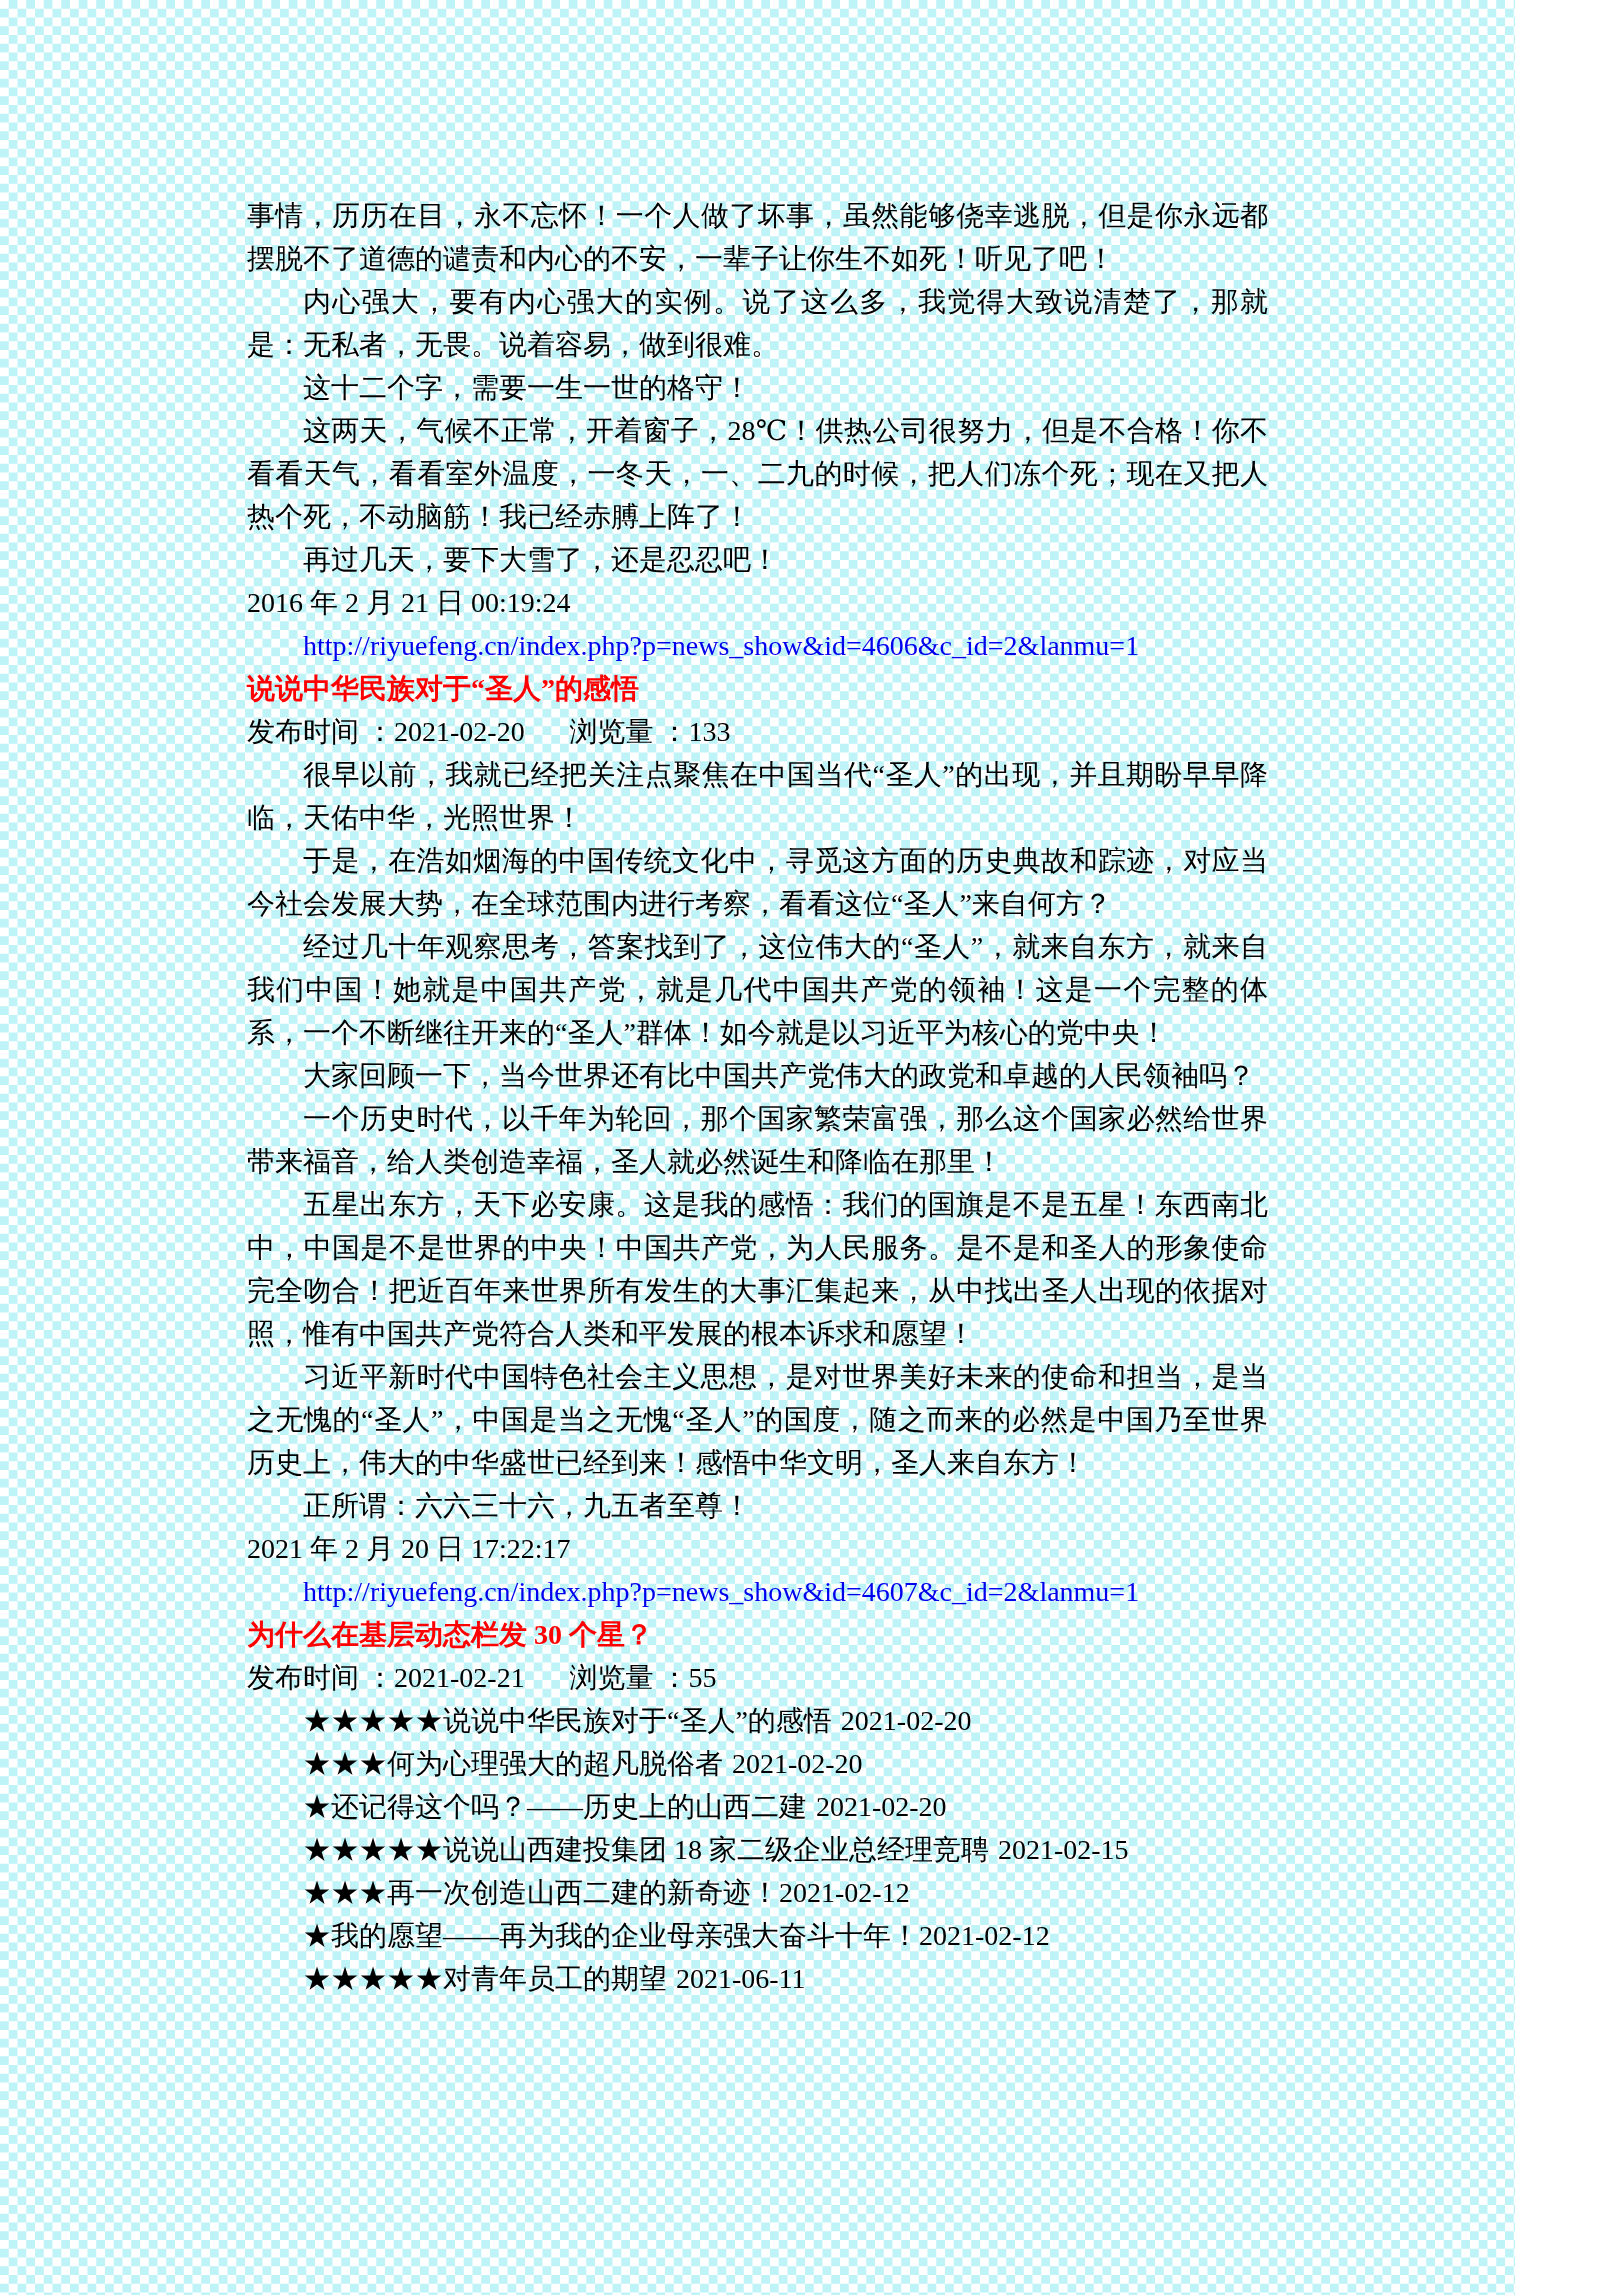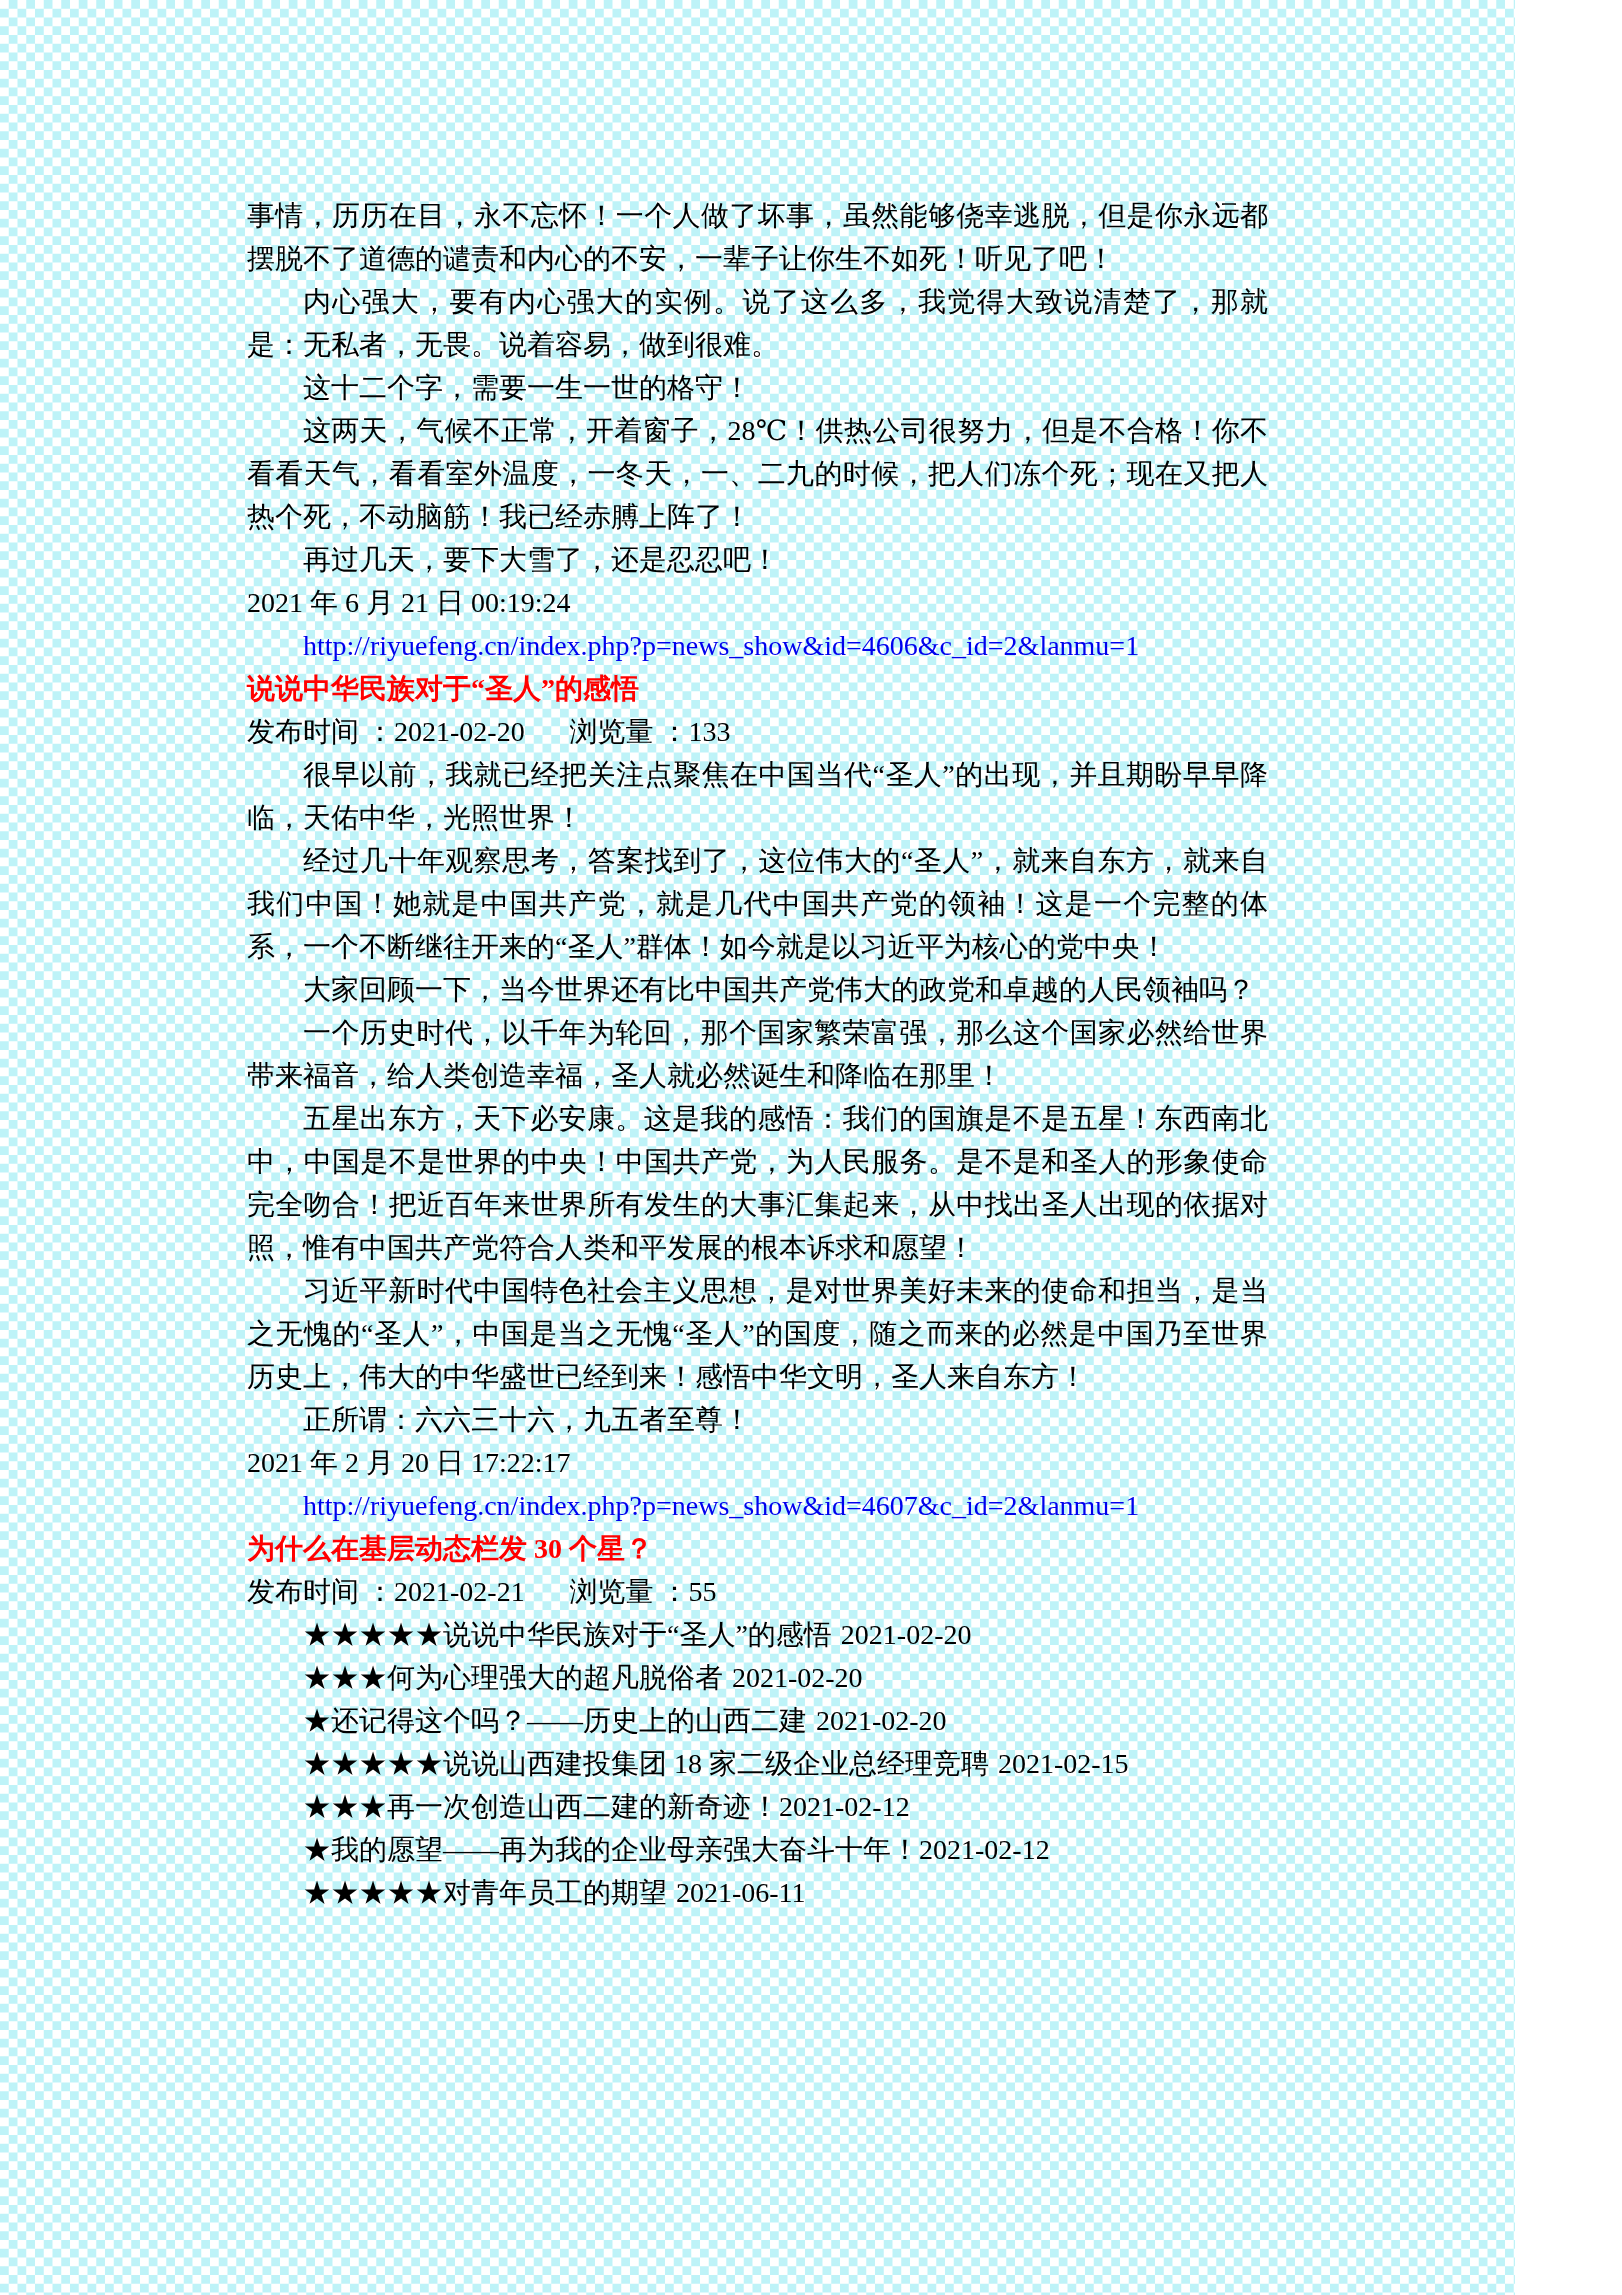--- a/index.html
+++ b/index.html
@@ -62,30 +62,31 @@
 <body>
 
 <div class="page">
 
   <section>
     <p>事情，历历在目，永不忘怀！一个人做了坏事，虽然能够侥幸逃脱，但是你永远都摆脱不了道德的谴责和内心的不安，一辈子让你生不如死！听见了吧！</p>
     <p class="indent">内心强大，要有内心强大的实例。说了这么多，我觉得大致说清楚了，那就是：无私者，无畏。说着容易，做到很难。</p>
     <p class="indent">这十二个字，需要一生一世的格守！</p>
     <p class="indent">这两天，气候不正常，开着窗子，28℃！供热公司很努力，但是不合格！你不看看天气，看看室外温度，一冬天，一、二九的时候，把人们冻个死；现在又把人热个死，不动脑筋！我已经赤膊上阵了！</p>
     <p class="indent">再过几天，要下大雪了，还是忍忍吧！</p>
-    <p class="date-line">2021 年 6 月 21 日 00:19:24</p>
+    <p class="date-line">2016 年 2 月 21 日 00:19:24</p>
     <p class="url-line"><a class="doc-link">http://riyuefeng.cn/index.php?p=news_show&amp;id=4606&amp;c_id=2&amp;lanmu=1</a></p>
   </section>
 
   <section>
     <p class="article-title">说说中华民族对于“圣人”的感悟</p>
     <p class="meta-line">
       <span>发布时间 ：</span><span>2021-02-20</span><span class="views-label">浏览量 ：</span><span>133</span>
     </p>
     <p class="indent">很早以前，我就已经把关注点聚焦在中国当代“圣人”的出现，并且期盼早早降临，天佑中华，光照世界！</p>
+    <p class="indent">于是，在浩如烟海的中国传统文化中，寻觅这方面的历史典故和踪迹，对应当今社会发展大势，在全球范围内进行考察，看看这位“圣人”来自何方？</p>
     <p class="indent">经过几十年观察思考，答案找到了，这位伟大的“圣人”，就来自东方，就来自我们中国！她就是中国共产党，就是几代中国共产党的领袖！这是一个完整的体系，一个不断继往开来的“圣人”群体！如今就是以习近平为核心的党中央！</p>
     <p class="indent">大家回顾一下，当今世界还有比中国共产党伟大的政党和卓越的人民领袖吗？</p>
     <p class="indent">一个历史时代，以千年为轮回，那个国家繁荣富强，那么这个国家必然给世界带来福音，给人类创造幸福，圣人就必然诞生和降临在那里！</p>
     <p class="indent">五星出东方，天下必安康。这是我的感悟：我们的国旗是不是五星！东西南北中，中国是不是世界的中央！中国共产党，为人民服务。是不是和圣人的形象使命完全吻合！把近百年来世界所有发生的大事汇集起来，从中找出圣人出现的依据对照，惟有中国共产党符合人类和平发展的根本诉求和愿望！</p>
     <p class="indent">习近平新时代中国特色社会主义思想，是对世界美好未来的使命和担当，是当之无愧的“圣人”，中国是当之无愧“圣人”的国度，随之而来的必然是中国乃至世界历史上，伟大的中华盛世已经到来！感悟中华文明，圣人来自东方！</p>
     <p class="indent">正所谓：六六三十六，九五者至尊！</p>
     <p class="date-line">2021 年 2 月 20 日 17:22:17</p>
     <p class="url-line"><a class="doc-link">http://riyuefeng.cn/index.php?p=news_show&amp;id=4607&amp;c_id=2&amp;lanmu=1</a></p>
   </section>
 

